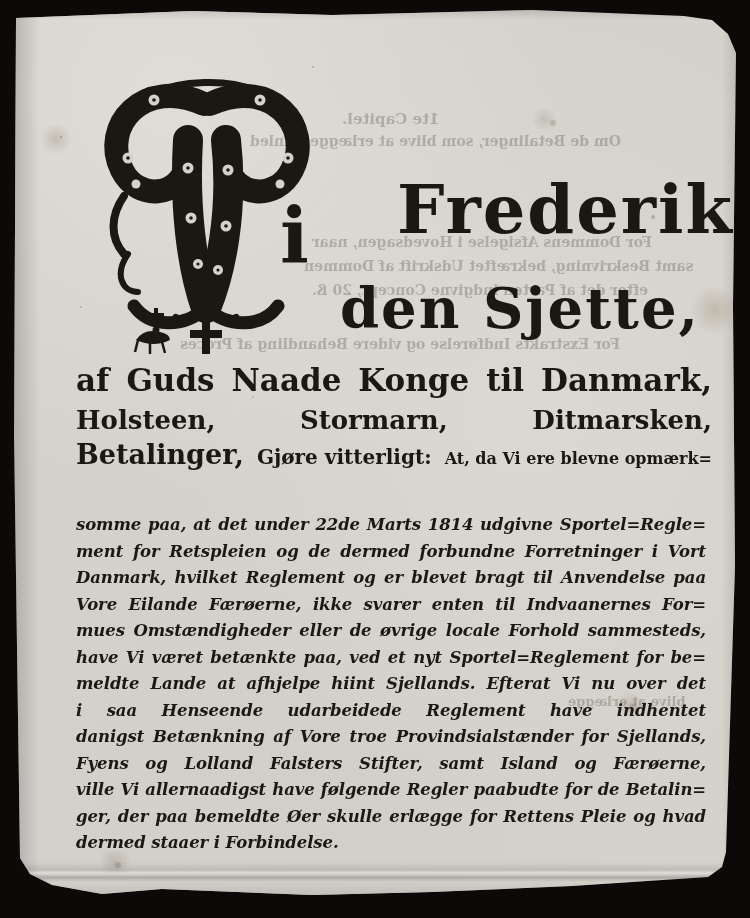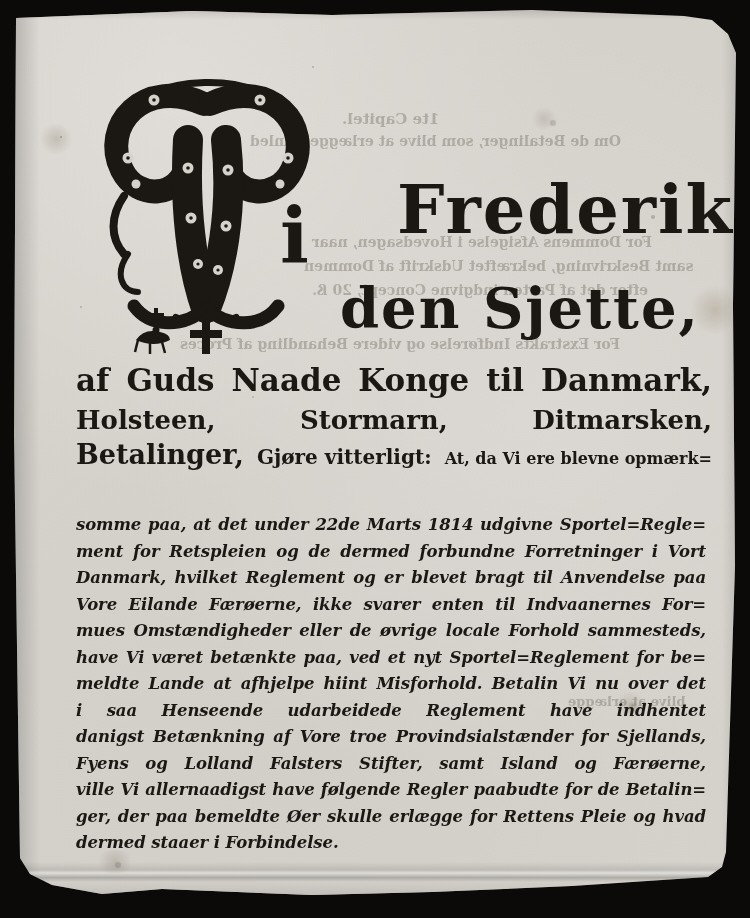--- a/index.html
+++ b/index.html
@@ -177,21 +177,21 @@
     </div>
   </div>
 
   <div class="bodytext">
     <div class="bl">somme paa, at det under 22de Marts 1814 udgivne Sportel=Regle=</div>
     <div class="bl">ment for Retspleien og de dermed forbundne Forretninger i Vort Rige</div>
     <div class="bl">Danmark, hvilket Reglement og er blevet bragt til Anvendelse paa</div>
     <div class="bl">Vore Eilande Færøerne, ikke svarer enten til Indvaanernes For=</div>
     <div class="bl">mues Omstændigheder eller de øvrige locale Forhold sammesteds, saa</div>
     <div class="bl">have Vi været betænkte paa, ved et nyt Sportel=Reglement for be=</div>
-    <div class="bl">meldte Lande at afhjelpe hiint Misforhold. Betalin Vi nu over det</div>
+    <div class="bl">meldte Lande at afhjelpe hiint Sjellands. Efterat Vi nu over det</div>
     <div class="bl">i saa Henseende udarbeidede Reglement have indhentet allerunder=</div>
     <div class="bl">danigst Betænkning af Vore troe Provindsialstænder for Sjellands,</div>
     <div class="bl">Fyens og Lolland Falsters Stifter, samt Island og Færøerne,</div>
     <div class="bl">ville Vi allernaadigst have følgende Regler paabudte for de Betalin=</div>
     <div class="bl">ger, der paa bemeldte Øer skulle erlægge for Rettens Pleie og hvad</div>
     <div class="bl last">dermed staaer i Forbindelse.</div>
   </div>
 
   <div class="fold"></div>
   <div class="edge-bottom"></div>

